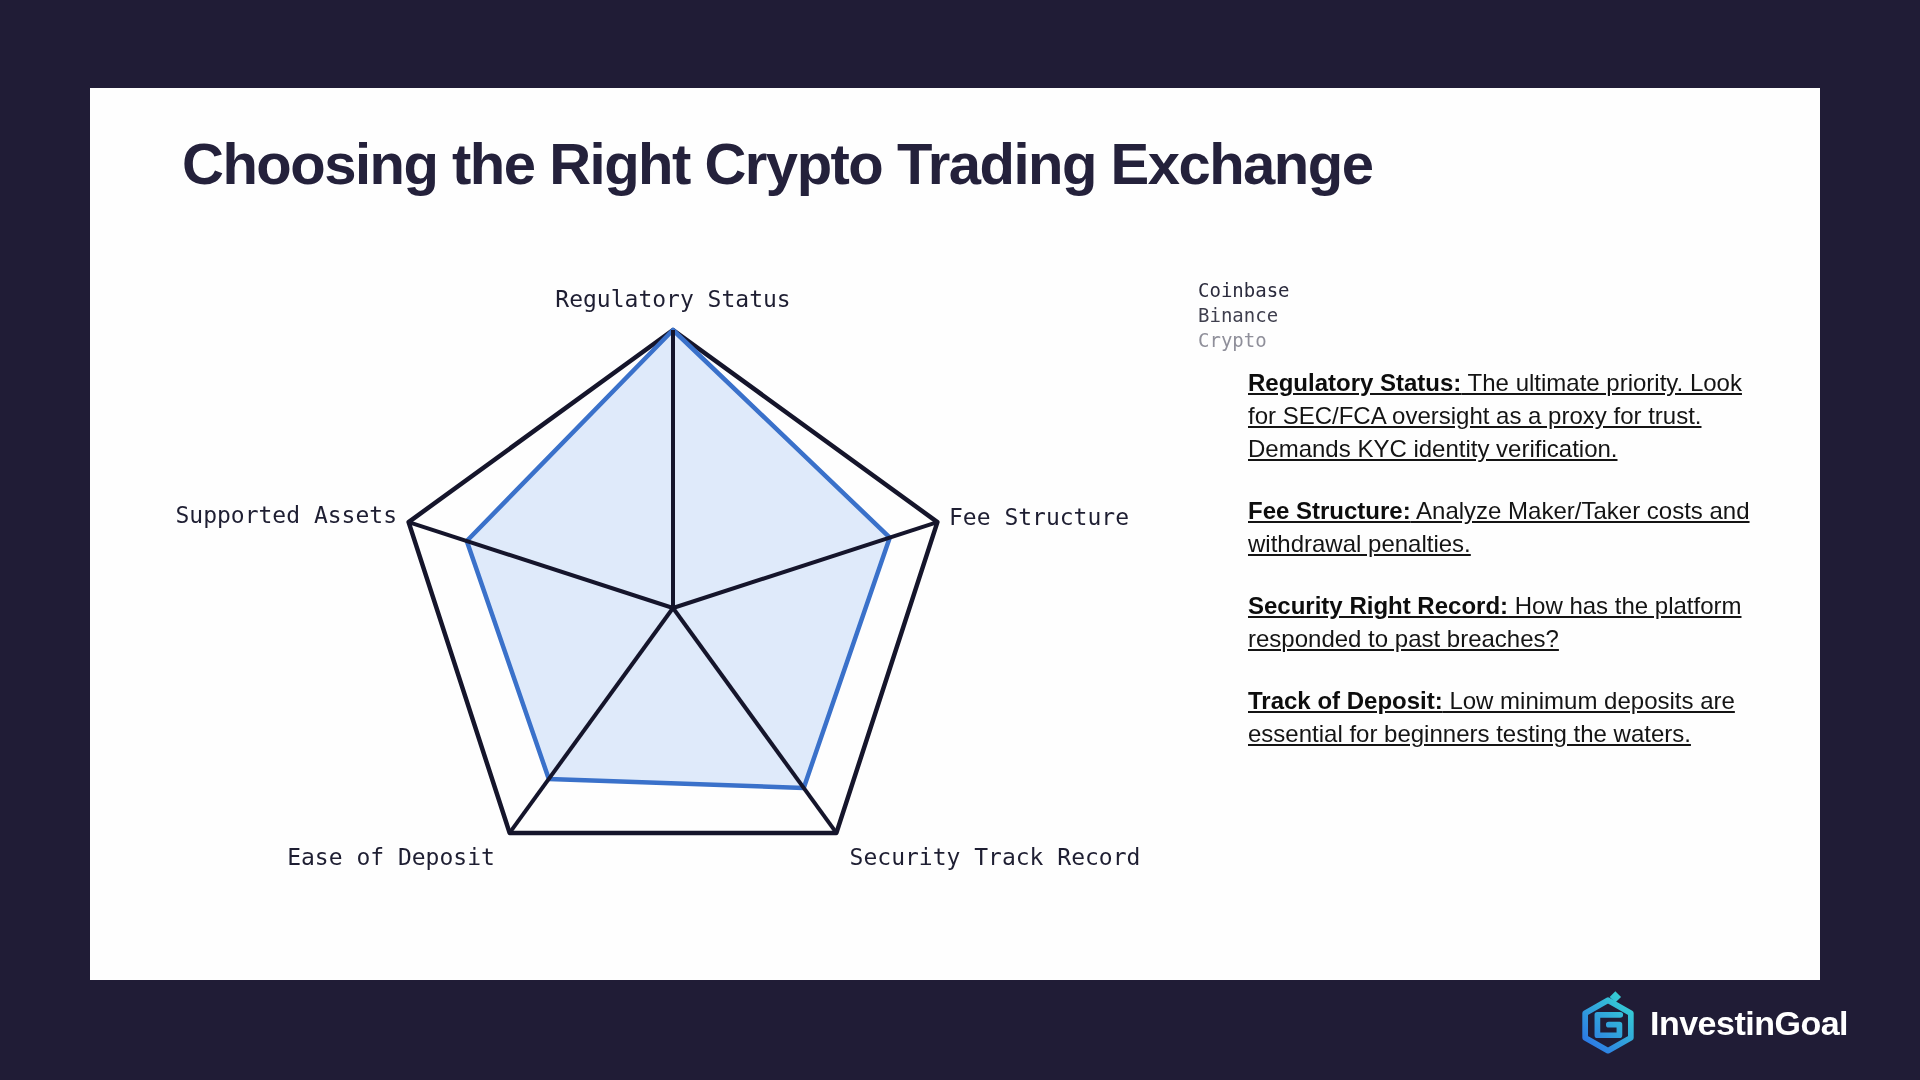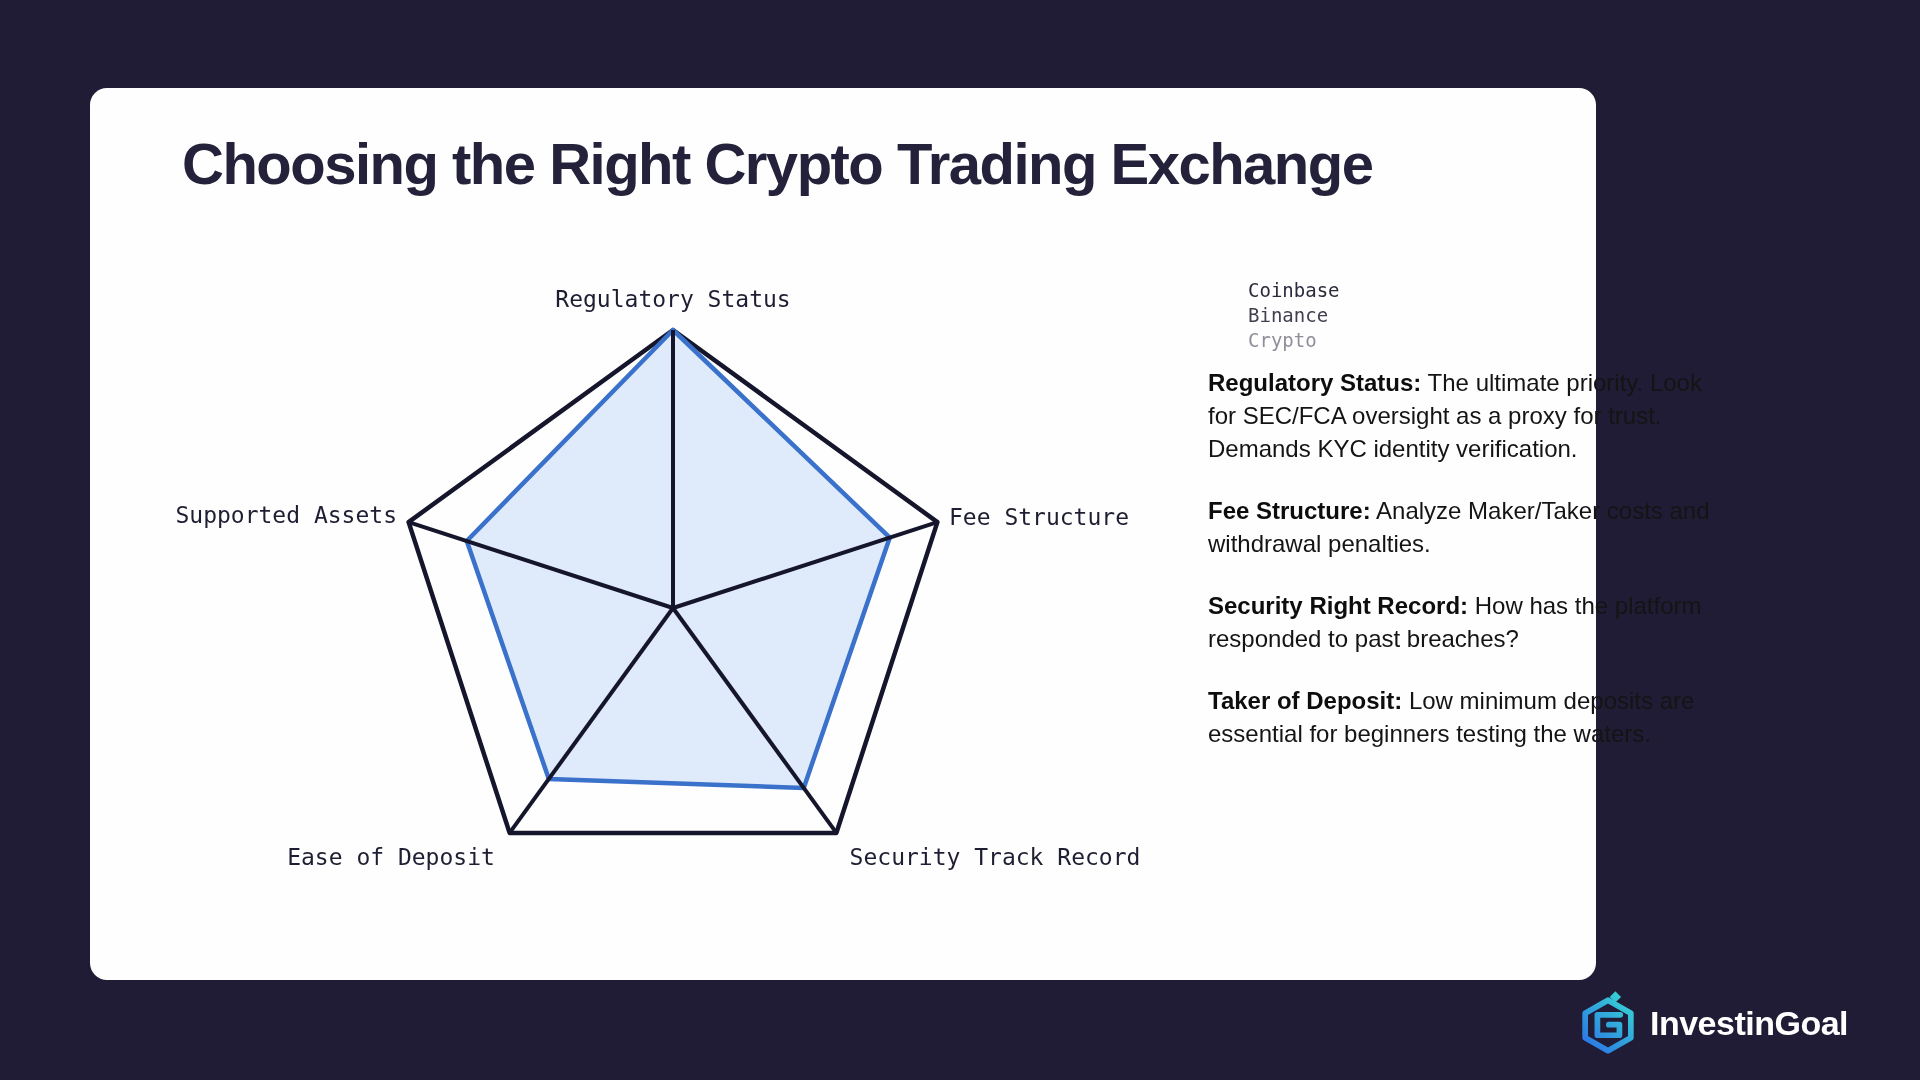--- a/index.html
+++ b/index.html
@@ -2,41 +2,40 @@
 <html><head>
 <meta charset="utf-8">
 <style>
   html,body{margin:0;padding:0;}
   body{
     width:1920px;height:1080px;position:relative;overflow:hidden;
     background:#201c36;
     font-family:"Liberation Sans",sans-serif;
   }
   .card{
-    position:absolute;left:90px;top:88px;width:1506px;height:892px;
+    position:absolute;left:90px;top:88px;width:1730px;height:892px;
     background:#fefefe;
-    border-radius:17px;
   }
   .title{
     position:absolute;left:92px;top:42px;
     font-size:58px;font-weight:700;letter-spacing:-1.5px;
     color:#24213b;white-space:nowrap;
   }
   .radar-svg{position:absolute;left:0;top:0;width:1730px;height:892px;}
   .radar-svg text{
     font-family:"DejaVu Sans Mono",monospace;font-size:23px;fill:#1e1e32;
   }
   .legend{
-    position:absolute;left:1158px;top:190px;
+    position:absolute;left:1108px;top:190px;
     font-family:"DejaVu Sans Mono",monospace;font-size:19px;line-height:25px;
     list-style:none;margin:0;padding:0;
   }
   .descs{
-    position:absolute;left:1118px;top:278px;width:505px;
-    font-size:24px;line-height:33px;color:#141414;
+    position:absolute;left:1158px;top:278px;width:505px;
+    font-size:24px;line-height:33px;color:#141414;text-decoration:underline;
   }
   .descs p{margin:0 0 29px 0;}
   .descs b{font-weight:700;color:#0d0d0d;}
   .brand{
     position:absolute;left:1577px;top:990px;
     display:flex;align-items:center;gap:11px;
   }
   .brand-name{
     font-size:34px;font-weight:700;color:#ffffff;letter-spacing:-0.5px;
     white-space:nowrap;
@@ -68,21 +67,21 @@
     <ul class="legend">
         <li style="color: rgb(43, 43, 61);">Coinbase</li>
         <li style="color: rgb(63, 63, 78);">Binance</li>
         <li style="color: rgb(143, 143, 154);">Crypto</li>
       </ul>
 
     <div class="descs">
         <p><b>Regulatory Status:</b><span> The ultimate priority. Look for SEC/FCA oversight as a proxy for trust. Demands KYC identity verification.</span></p>
         <p><b>Fee Structure:</b><span> Analyze Maker/Taker costs and withdrawal penalties.</span></p>
         <p><b>Security Right Record:</b><span> How has the platform responded to past breaches?</span></p>
-        <p><b>Taker of Deposit:</b><span> Low minimum deposits are essential for beginners testing the waters.</span></p>
+        <p><b>Track of Deposit:</b><span> Low minimum deposits are essential for beginners testing the waters.</span></p>
       </div>
   </div>
 
   <div class="brand">
     <svg width="62" height="66" viewBox="0 0 76 80" xmlns="http://www.w3.org/2000/svg">
       <defs>
         <linearGradient id="lg" x1="0" y1="80" x2="76" y2="0" gradientUnits="userSpaceOnUse">
           <stop offset="0" stop-color="#2a62e9"></stop>
           <stop offset="1" stop-color="#38e6cf"></stop>
         </linearGradient>

